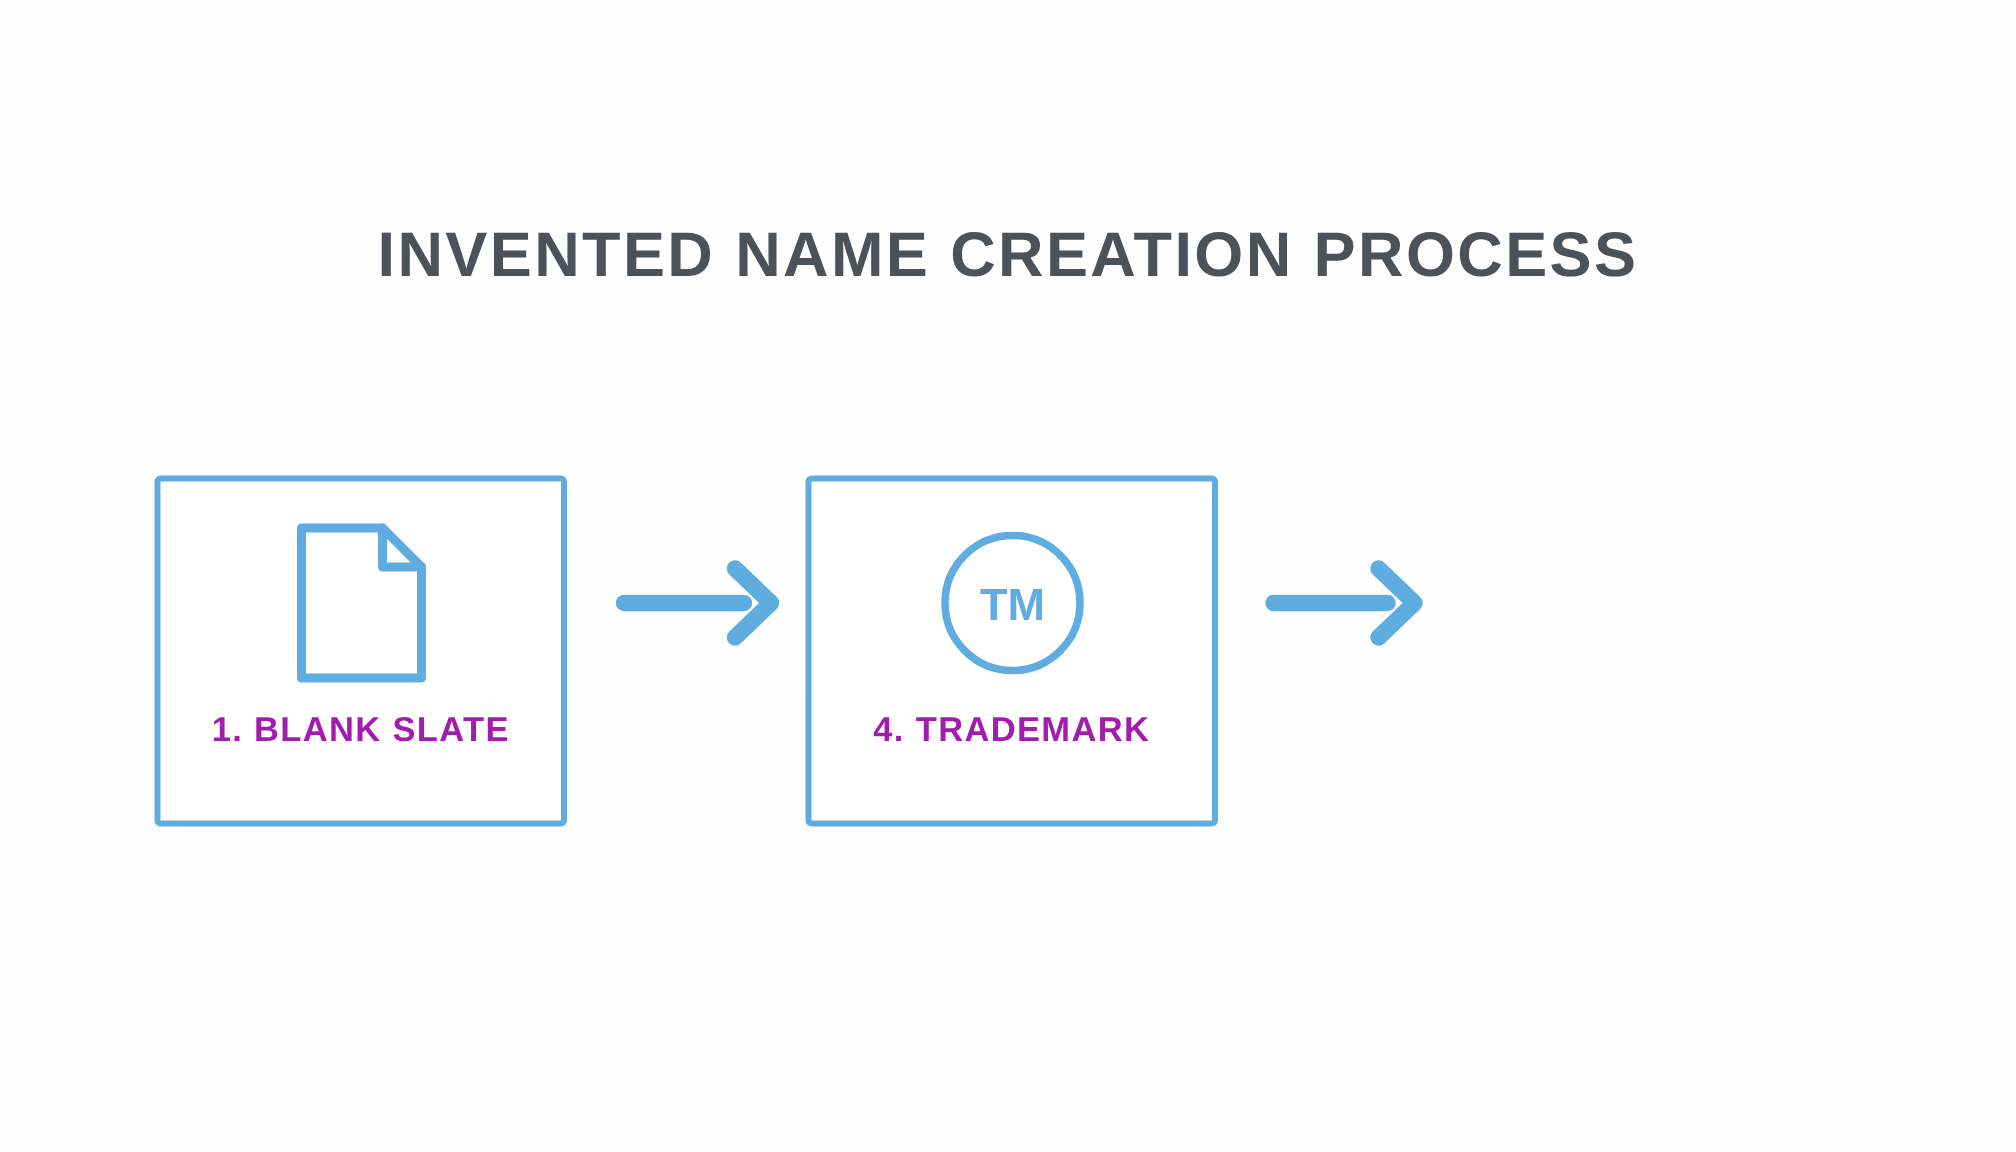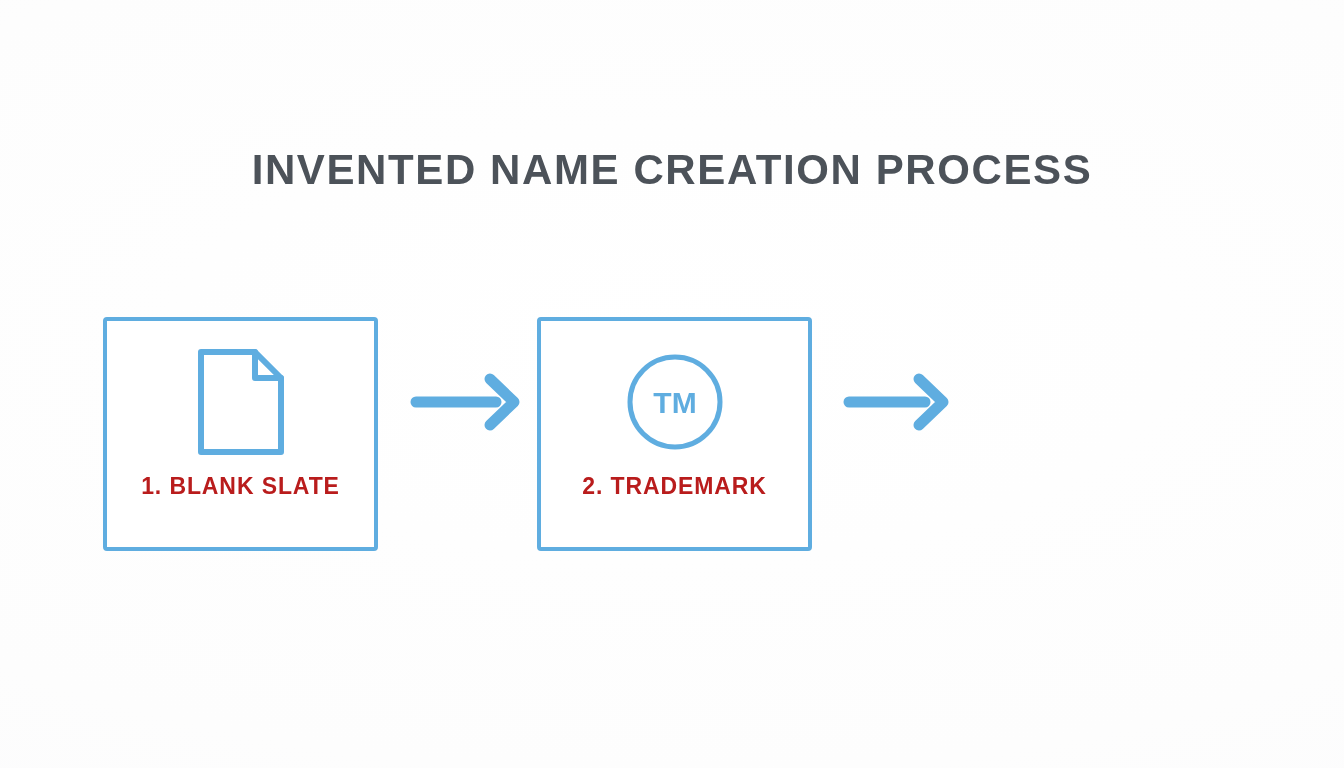--- a/index.html
+++ b/index.html
@@ -76,21 +76,21 @@
 
   .card-label {
     position: absolute;
     left: 0;
     top: 152px;
     width: 100%;
     text-align: center;
     font-size: 23px;
     font-weight: bold;
     letter-spacing: 0.9px;
-    color: #b91c1c;
+    color: #a21caf;
     white-space: nowrap;
     user-select: none;
   }
 
   
   .tm-text {
     font-size: 30px;
     font-weight: bold;
     letter-spacing: 0px;
     fill: #5fade0;
@@ -132,21 +132,21 @@
       </svg>
     </div>
 
     <div class="step-card card-2">
       <div class="card-icon">
         <svg width="104" height="104" viewBox="0 0 104 104" aria-hidden="true">
           <circle cx="52" cy="52" r="45" fill="none" stroke="#5fade0" stroke-width="5"></circle>
           <text class="tm-text" x="52" y="63" text-anchor="middle">TM</text>
         </svg>
       </div>
-      <div class="card-label">2. TRADEMARK</div>
+      <div class="card-label">4. TRADEMARK</div>
     </div>
 
     <div class="flow-arrow arrow-2">
       <svg width="108" height="62" viewBox="0 0 108 62" aria-hidden="true">
         <line x1="6" y1="31" x2="82" y2="31" stroke="#5fade0" stroke-width="11" stroke-linecap="round"></line>
         <polyline points="76,8 100,31 76,54" fill="none" stroke="#5fade0" stroke-width="11" stroke-linecap="round" stroke-linejoin="round"></polyline>
       </svg>
     </div>
 
 

